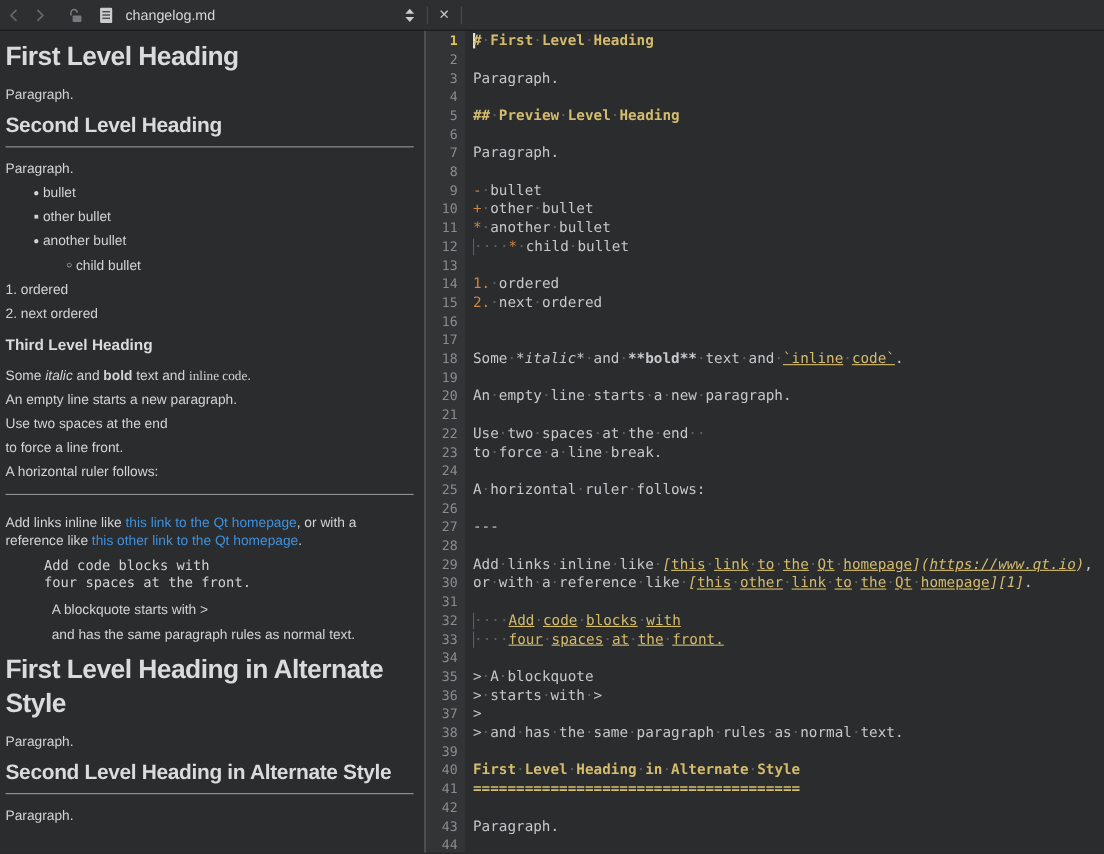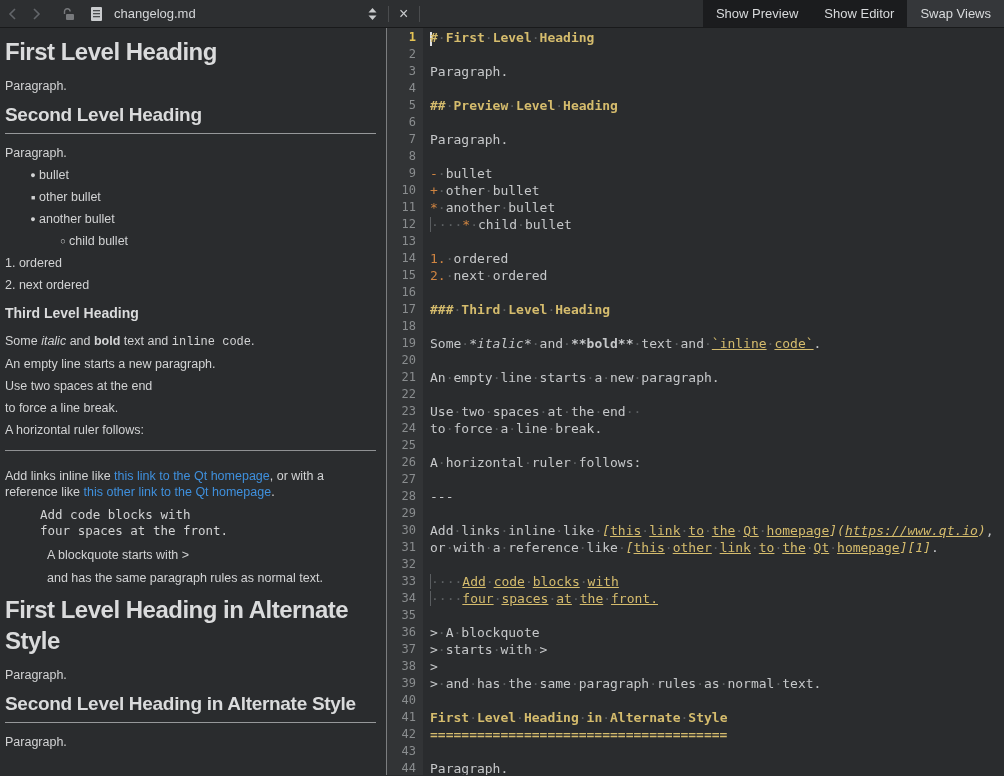--- a/index.html
+++ b/index.html
@@ -34,21 +34,21 @@
     width:387px; flex:0 0 387px; border-right:1px solid #7c7e80;
     padding:2px 10px 0 5px; overflow:hidden; color:#d2d3d4;
   }
   .pv-h1 { font-size:24px; letter-spacing:-0.5px; line-height:31px; font-weight:bold; color:#dadbdc; margin:6px 0 12px; }
   .pv-h2 { font-size:19px; letter-spacing:-0.3px; font-weight:bold; color:#dadbdc; margin:10px 0 12px; padding-bottom:7px; border-bottom:1px solid #96989a; }
   .pv-h3 { font-size:14px; font-weight:bold; color:#dadbdc; margin:12px 0 12px; }
   .pv-p  { font-size:12.5px; line-height:15px; margin:0 0 7px; }
   .pv-rich { font-size:12.5px; line-height:16px; margin:0 0 7px; }
   .pv-i { font-style:italic; }
   .pv-b { font-weight:bold; }
-  .pv-code { font-family:Liberation Mono, monospace; font-size:12px; }
+  .pv-code { font-family:Liberation Serif, serif; font-size:12px; }
   .pv-link { color:#3f90dd; cursor:pointer; }
   .pv-hr { border:none; border-top:1px solid #8f9193; margin:12px 0 17px; }
   .pv-list { margin:3px 0 7px; }
   .pv-li { font-size:12.5px; line-height:15px; margin:0 0 7px; display:flex; }
   .pv-li.lvl1 { padding-left:22px; }
   .pv-li.lvl2 { padding-left:52px; }
   .pv-li .mk { width:12px; flex:0 0 12px; text-align:center; }
   .mk-disc { font-size:9px; }
   .mk-square { font-size:7px; }
   .mk-circle { font-size:9px; }
@@ -121,25 +121,20 @@
     <div class="nav-ic">
       <svg width="9" height="12" viewBox="0 0 9 12">
         <polygon points="4.5,0 8.5,4.5 0.5,4.5" fill="#caccce"></polygon>
         <polygon points="4.5,12 8.5,7.5 0.5,7.5" fill="#caccce"></polygon>
       </svg>
     </div>
     <div class="tb-sep"></div>
     <div class="nav-ic" style="font-size:16px;color:#caccce">×</div>
     <div class="tb-sep"></div>
   </div>
-  <div class="tb-right">
-    <div class="tb-btn">Show Preview</div>
-    <div class="tb-btn">Show Editor</div>
-    <div class="tb-btn swap">Swap Views</div>
-  </div>
 </div>
 
 <div class="main">
   <div class="preview" id="preview">
       <div class="pv-h1">First Level Heading</div>
       <div class="pv-p">Paragraph.</div>
       <div class="pv-h2">Second Level Heading</div>
       <div class="pv-p">Paragraph.</div>
       <div class="pv-list">
         <div class="pv-li lvl1">
@@ -160,21 +155,21 @@
         </div>
       </div>
       <div class="pv-list">
         <div class="pv-oli">1. ordered</div>
         <div class="pv-oli">2. next ordered</div>
       </div>
       <div class="pv-h3">Third Level Heading</div>
       <div class="pv-rich"><span>Some </span><span class="pv-i">italic</span><span> and </span><span class="pv-b">bold</span><span> text and </span><span class="pv-code">inline code</span><span>.</span></div>
       <div class="pv-p">An empty line starts a new paragraph.</div>
       <div class="pv-p">Use two spaces at the end</div>
-      <div class="pv-p">to force a line break.</div>
+      <div class="pv-p">to force a line front.</div>
       <div class="pv-p">A horizontal ruler follows:</div>
       <hr class="pv-hr">
       <div class="pv-rich"><span>Add links inline like </span><span class="pv-link">this link to the Qt homepage</span><span>, or with a reference like </span><span class="pv-link">this other link to the Qt homepage</span><span>.</span></div>
       <div class="pv-codeblock">Add code blocks with
 four spaces at the front.</div>
       <div class="pv-quote">
         <div class="pv-p">A blockquote starts with &gt;</div>
         <div class="pv-p">and has the same paragraph rules as normal text.</div>
       </div>
       <div class="pv-h1">First Level Heading in Alternate Style</div>
@@ -239,21 +234,20 @@
         <div class="eline"><span class="tok-t">Paragraph.</span></div>
         <div class="eline"></div>
         <div class="eline"><span class="tok-m">-</span><span class="ws">·</span><span class="tok-t">bullet</span></div>
         <div class="eline"><span class="tok-m">+</span><span class="ws">·</span><span class="tok-t">other</span><span class="ws">·</span><span class="tok-t">bullet</span></div>
         <div class="eline"><span class="tok-m">*</span><span class="ws">·</span><span class="tok-t">another</span><span class="ws">·</span><span class="tok-t">bullet</span></div>
         <div class="eline"><span class="ws guide">····</span><span class="tok-m">*</span><span class="ws">·</span><span class="tok-t">child</span><span class="ws">·</span><span class="tok-t">bullet</span></div>
         <div class="eline"></div>
         <div class="eline"><span class="tok-m">1.</span><span class="ws">·</span><span class="tok-t">ordered</span></div>
         <div class="eline"><span class="tok-m">2.</span><span class="ws">·</span><span class="tok-t">next</span><span class="ws">·</span><span class="tok-t">ordered</span></div>
         <div class="eline"></div>
-        <div class="eline"><span class="tok-h">###</span><span class="ws">·</span><span class="tok-h">Third</span><span class="ws">·</span><span class="tok-h">Level</span><span class="ws">·</span><span class="tok-h">Heading</span></div>
         <div class="eline"></div>
         <div class="eline"><span class="tok-t">Some</span><span class="ws">·</span><span class="tok-i">*italic*</span><span class="ws">·</span><span class="tok-t">and</span><span class="ws">·</span><span class="tok-b">**bold**</span><span class="ws">·</span><span class="tok-t">text</span><span class="ws">·</span><span class="tok-t">and</span><span class="ws">·</span><span class="tok-c">`inline</span><span class="ws">·</span><span class="tok-c">code`</span><span class="tok-t">.</span></div>
         <div class="eline"></div>
         <div class="eline"><span class="tok-t">An</span><span class="ws">·</span><span class="tok-t">empty</span><span class="ws">·</span><span class="tok-t">line</span><span class="ws">·</span><span class="tok-t">starts</span><span class="ws">·</span><span class="tok-t">a</span><span class="ws">·</span><span class="tok-t">new</span><span class="ws">·</span><span class="tok-t">paragraph.</span></div>
         <div class="eline"></div>
         <div class="eline"><span class="tok-t">Use</span><span class="ws">·</span><span class="tok-t">two</span><span class="ws">·</span><span class="tok-t">spaces</span><span class="ws">·</span><span class="tok-t">at</span><span class="ws">·</span><span class="tok-t">the</span><span class="ws">·</span><span class="tok-t">end</span><span class="ws">··</span></div>
         <div class="eline"><span class="tok-t">to</span><span class="ws">·</span><span class="tok-t">force</span><span class="ws">·</span><span class="tok-t">a</span><span class="ws">·</span><span class="tok-t">line</span><span class="ws">·</span><span class="tok-t">break.</span></div>
         <div class="eline"></div>
         <div class="eline"><span class="tok-t">A</span><span class="ws">·</span><span class="tok-t">horizontal</span><span class="ws">·</span><span class="tok-t">ruler</span><span class="ws">·</span><span class="tok-t">follows:</span></div>
         <div class="eline"></div>

